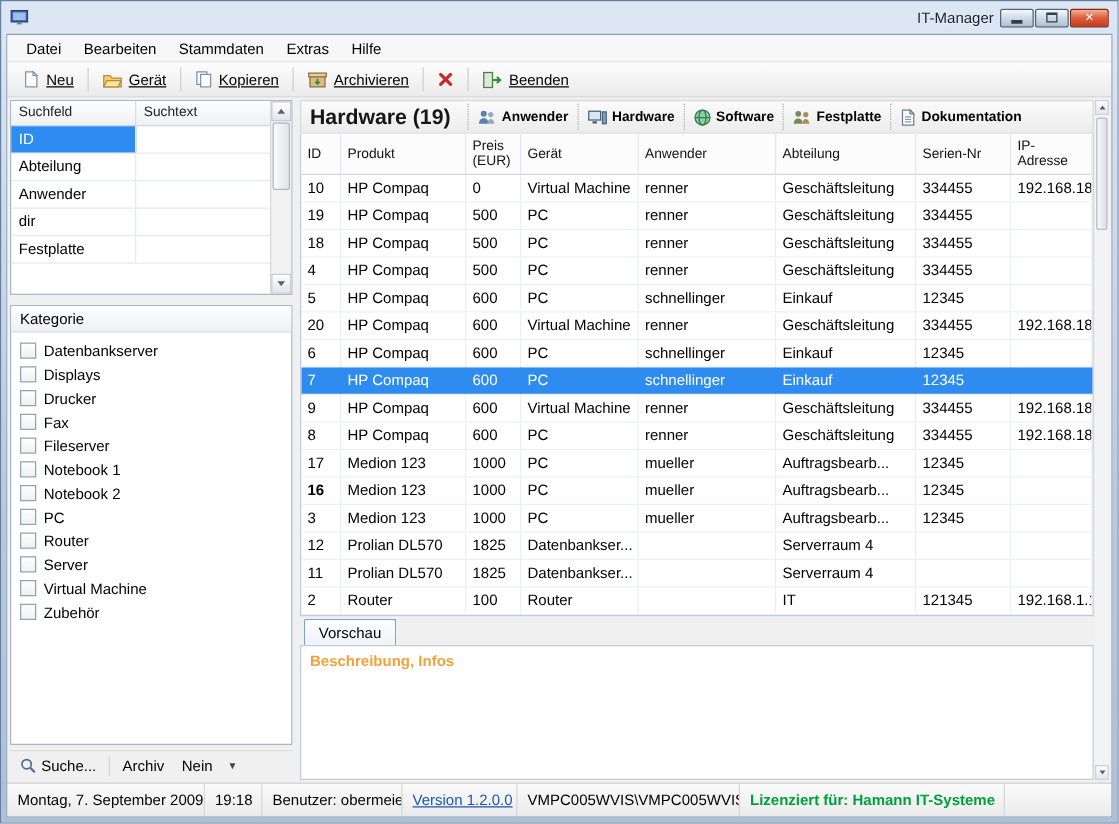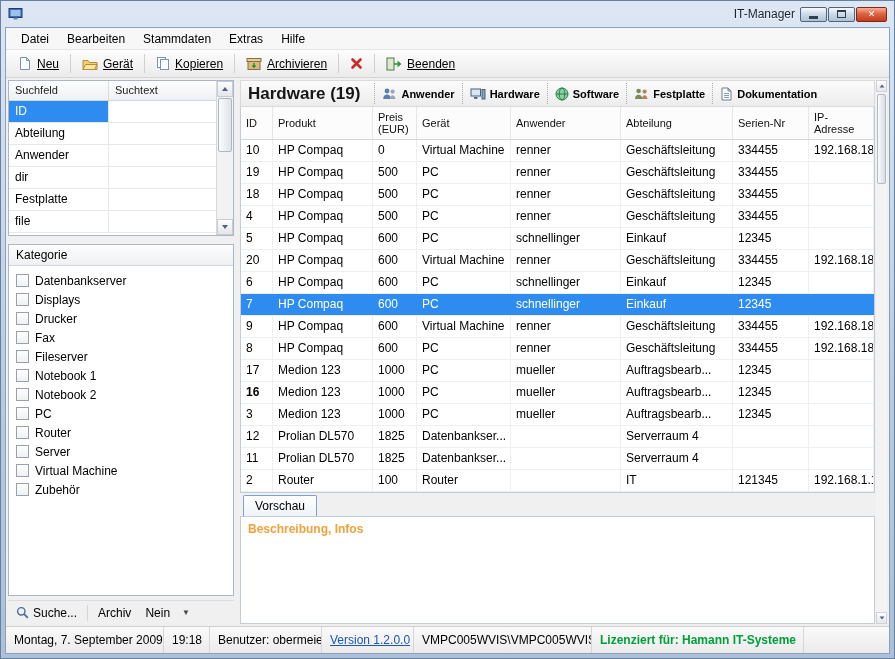--- a/index.html
+++ b/index.html
@@ -233,24 +233,20 @@
                 <div class="sg-row">
                   <div class="c1">Anwender</div>
                   <div class="c2"></div>
                 </div>
                 <div class="sg-row">
                   <div class="c1">dir</div>
                   <div class="c2"></div>
                 </div>
                 <div class="sg-row">
                   <div class="c1">Festplatte</div>
-                  <div class="c2"></div>
-                </div>
-                <div class="sg-row">
-                  <div class="c1">file</div>
                   <div class="c2"></div>
                 </div>
               </div>
           </div>
           <div class="sg-scroll">
             <div class="sb-btn">
                 <span class="arr-up"></span>
               </div>
             <div class="sb-track">
                 <div class="sb-thumb"></div>

